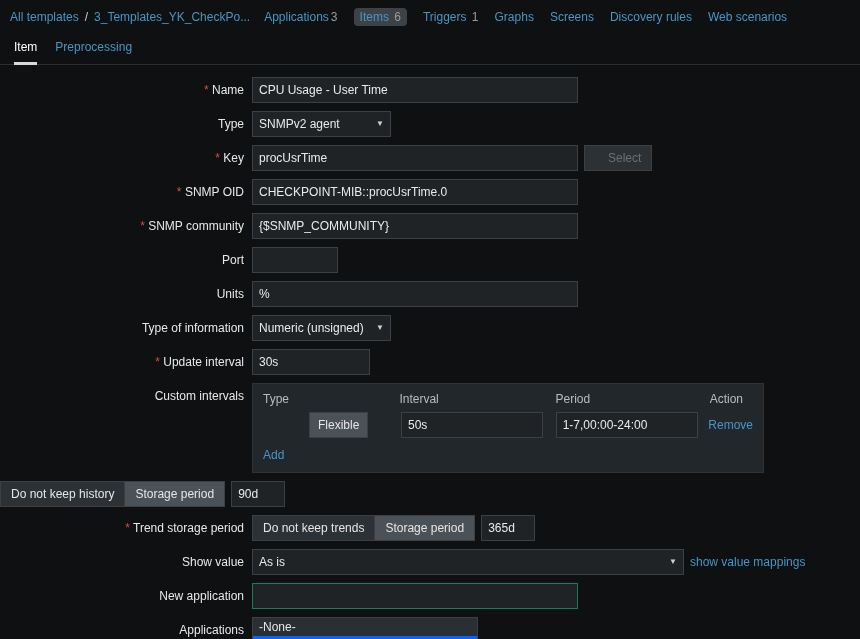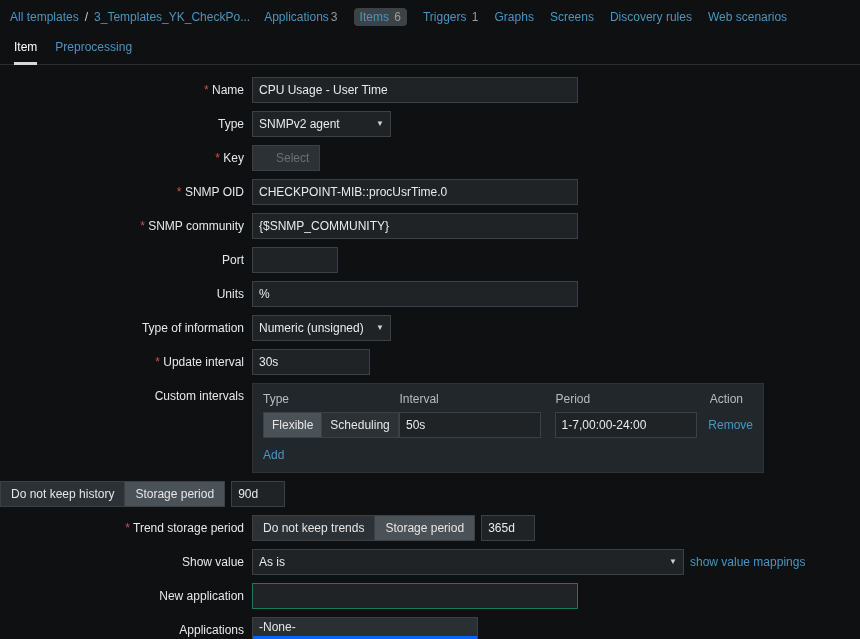--- a/index.html
+++ b/index.html
@@ -105,21 +105,21 @@
     width: 512px;
   }
   .intervals-head { display: flex; color: #b7bcc0; margin-bottom: 6px; }
   .intervals-head > div { padding-right: 10px; }
   .intervals-row { display: flex; align-items: center; gap: 0; }
   .col-type   { width: 138px; }
   .col-int    { width: 158px; }
   .col-period { width: 156px; }
   .col-action { flex: 1; }
   .intervals-row input[type="text"] { width: 142px; }
-  .intervals-row .col-type .seg .segbtn { padding: 5px 8px; }
+  .intervals-row .col-type .seg .segbtn { padding: 5px 8px; margin-left: 46px; }
   .add-link { display: inline-block; margin-top: 10px; }
 
   .apps-list {
     width: 226px;
     height: 106px;
     background: #2a2f33;
     border: 1px solid #3a4045;
     overflow: auto;
     color: #e6e6e6;
   }
@@ -179,20 +179,21 @@
         <select class="w-md">
           <option>SNMPv2 agent</option>
         </select>
       </span>
     </div>
   </div>
 
   <div class="row">
     <div class="label req">Key</div>
     <div class="field">
+      <input type="text" class="w-lg" value="procUsrTime" style="">
       <button class="btn disabled">Select</button>
     </div>
   </div>
 
   <div class="row">
     <div class="label req">SNMP OID</div>
     <div class="field">
       <input type="text" class="w-lg" value="CHECKPOINT-MIB::procUsrTime.0" style="">
     </div>
   </div>

